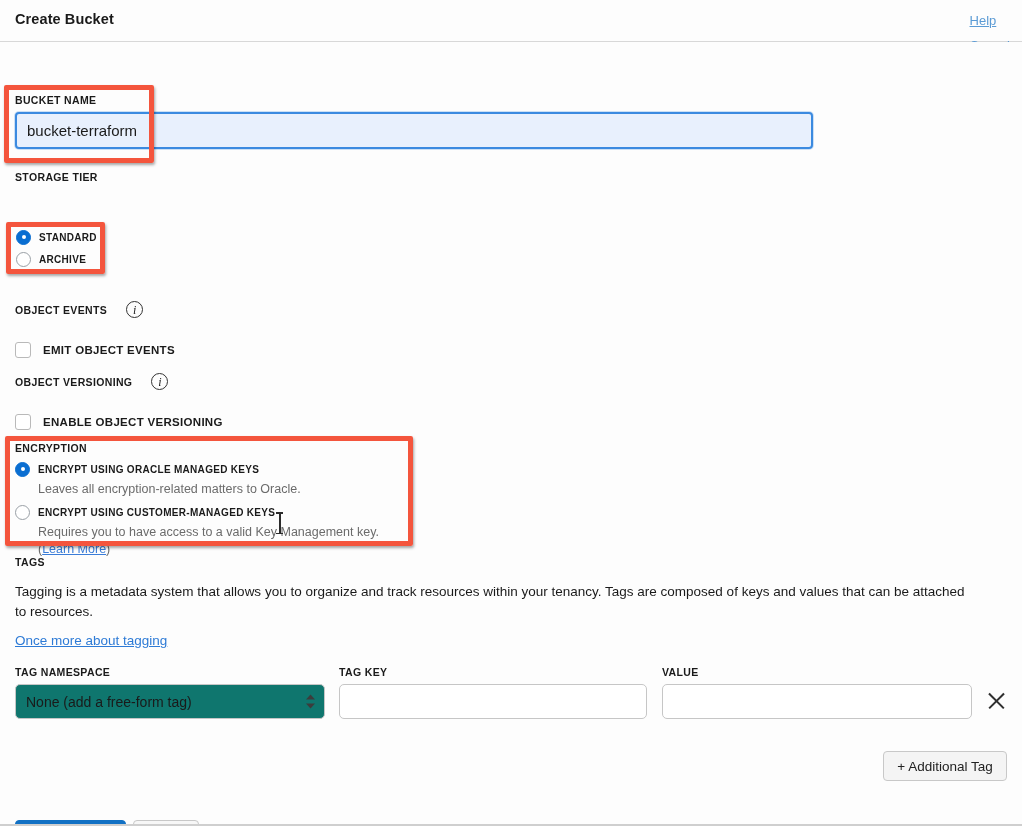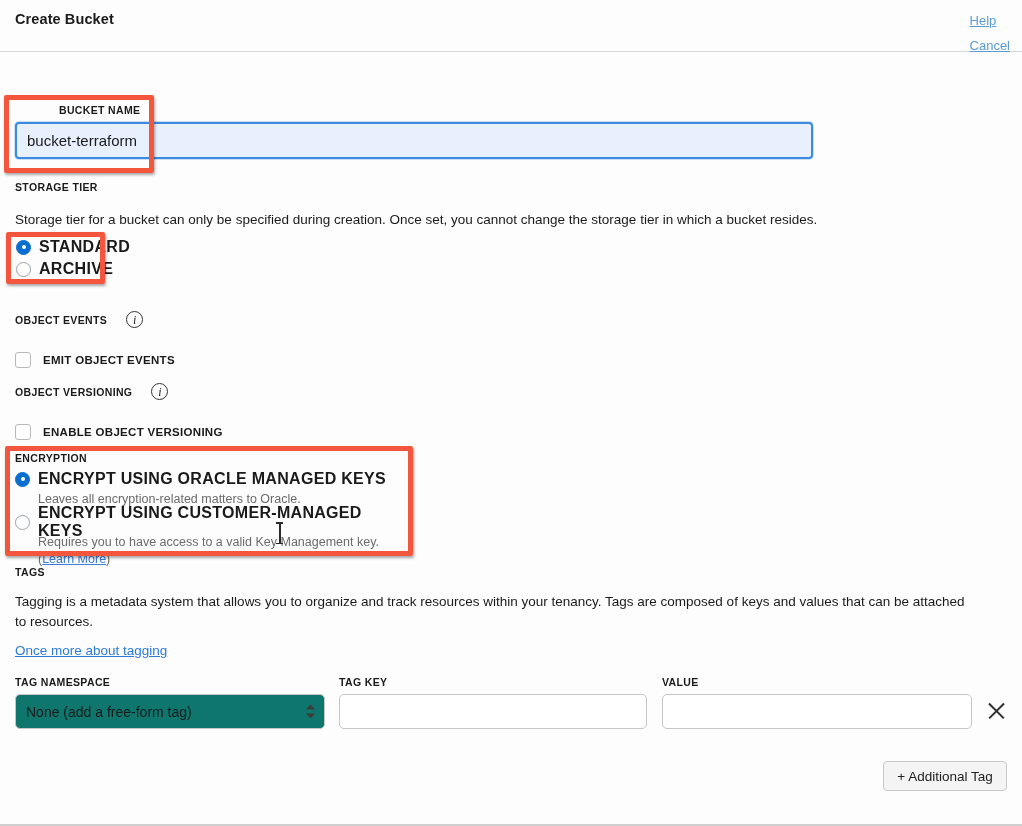--- a/index.html
+++ b/index.html
@@ -13,21 +13,21 @@
     position: relative;
     width: 1022px;
     height: 826px;
     background: #fdfdfd;
     overflow: hidden;
   }
 
   
   .header {
     position: relative;
-    height: 52px;
+    height: 42px;
     background: #fdfdfd;
     border-bottom: 1px solid #d8d8d8;
     padding-left: 37px;
   }
   .header-title {
     position: absolute;
     left: 15px; top: 11px;
     font-size: 14.5px;
     font-weight: bold;
     color: #1a1a1a;
@@ -62,21 +62,21 @@
     letter-spacing: 0.35px;
     text-transform: uppercase;
   }
   .desc {
     font-size: 13.5px;
     color: #1a1a1a;
     line-height: 1.45;
   }
 
   
-  .bucket-label { position: absolute; left: 15px; top: 52px; margin-left: 44px; }
+  .bucket-label { position: absolute; left: 15px; top: 52px; }
   .bucket-input {
     position: absolute;
     left: 15px; top: 70px;
     width: 798px; height: 37px;
     background: #e8f0fd;
     border: 2px solid #3b8ae0;
     border-radius: 4px;
     padding: 0 10px;
     font-size: 15px;
     font-family: "Liberation Sans", sans-serif;
@@ -106,21 +106,21 @@
   }
   .radio.checked::after {
     content: "";
     position: absolute;
     left: 4.5px; top: 4.5px;
     width: 4px; height: 4px;
     border-radius: 50%;
     background: #ffffff;
   }
   .radio-caps {
-    font-size: 16px;
+    font-size: 10px;
     font-weight: bold;
     letter-spacing: 0.3px;
     color: #1a1a1a;
     text-transform: uppercase;
   }
 
   .tier-group { position: absolute; left: 16px; top: 184px; }
 
   
   .hl {
@@ -340,21 +340,20 @@
       <a>Cancel</a>
     </div>
   </div>
 
   <div class="body">
 
     <div class="section-label bucket-label">BUCKET NAME</div>
     <input class="bucket-input" type="text" value="bucket-terraform" style="">
 
     <div class="section-label storage-label">STORAGE TIER</div>
-    <div class="desc storage-desc">Storage tier for a bucket can only be specified during creation. Once set, you cannot change the storage tier in which a bucket resides.</div>
 
     <div class="tier-group">
       <div class="radio-row">
         <span class="radio checked"></span>
         <span class="radio-caps">STANDARD</span>
       </div>
       <div class="radio-row">
         <span class="radio"></span>
         <span class="radio-caps">ARCHIVE</span>
       </div>

